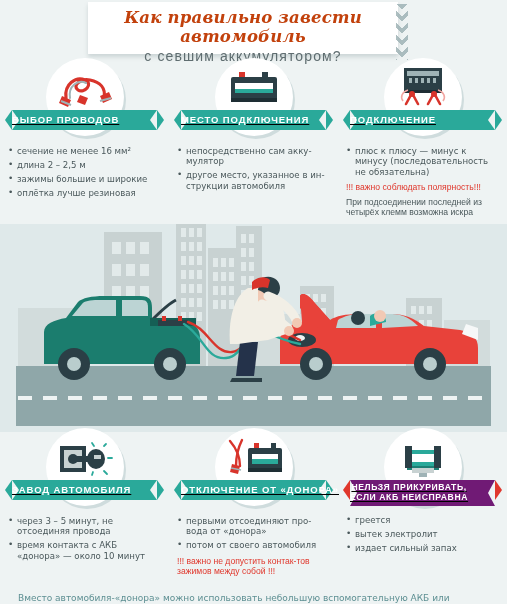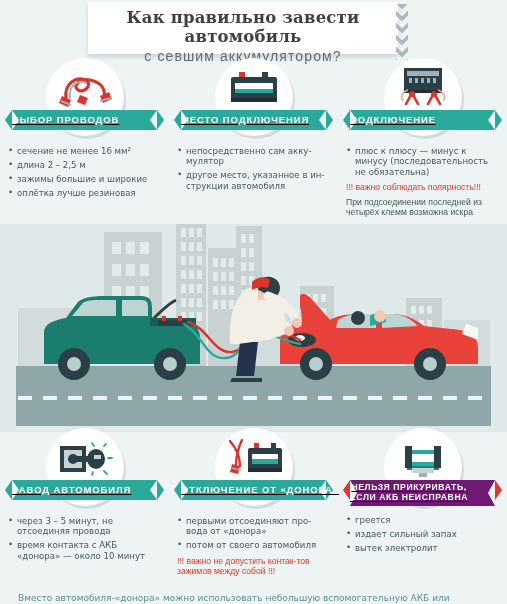--- a/index.html
+++ b/index.html
@@ -13,23 +13,24 @@
   .page{position:relative;width:507px;height:604px;background:#eef3f3;overflow:hidden;}
 
   
   .title-wrap{position:relative;height:62px;}
   .title-card{
     position:absolute;left:88px;top:2px;width:310px;height:52px;
     background:#ffffff;
     box-shadow:0 3px 4px rgba(120,140,145,.28);
   }
   .title-main{
-    text-align:center;color:#404040;font-weight:bold;font-size:16.5px;
+    text-align:center;color:#c2410c;font-weight:bold;font-size:16.5px;
     letter-spacing:.2px;margin-top:6px;line-height:19px;
     font-family:"DejaVu Serif","Liberation Serif",serif;
+    font-style:italic;
   }
   .title-sub{
     text-align:center;color:#5f6d70;font-size:14px;line-height:18px;margin-top:1px;
     letter-spacing:1.1px;
   }
   .zigzag{
     position:absolute;left:396px;top:4px;width:12px;height:56px;
     background:
       linear-gradient(135deg,#9fb3b6 25%,transparent 25%) -6px 0/12px 12px,
       linear-gradient(225deg,#9fb3b6 25%,transparent 25%) -6px 0/12px 12px,
@@ -454,22 +455,22 @@
           <span class="ribbon-text two">
             <span>НЕЛЬЗЯ ПРИКУРИВАТЬ,</span><br>
             <span>ЕСЛИ АКБ НЕИСПРАВНА</span>
           </span>
         </div>
         <span class="notch-l" style="border-top-width:13px;border-bottom-width:13px;"></span>
         <span class="notch-r" style="border-top-width:13px;border-bottom-width:13px;"></span>
       </div>
       <ul class="bullets" style="margin-top:9px;">
         <li>греется</li>
+        <li>вытек электролит</li>
         <li>издает сильный запах</li>
-        <li>вытек электролит</li>
       </ul>
     </div>
 
   </div>
 
   <div class="footnote">Вместо автомобиля-«донора» можно использовать небольшую вспомогательную АКБ или специальное пусковое устройство, предварительно заряженные от сети</div>
 
 </div>
 
 </body></html>

